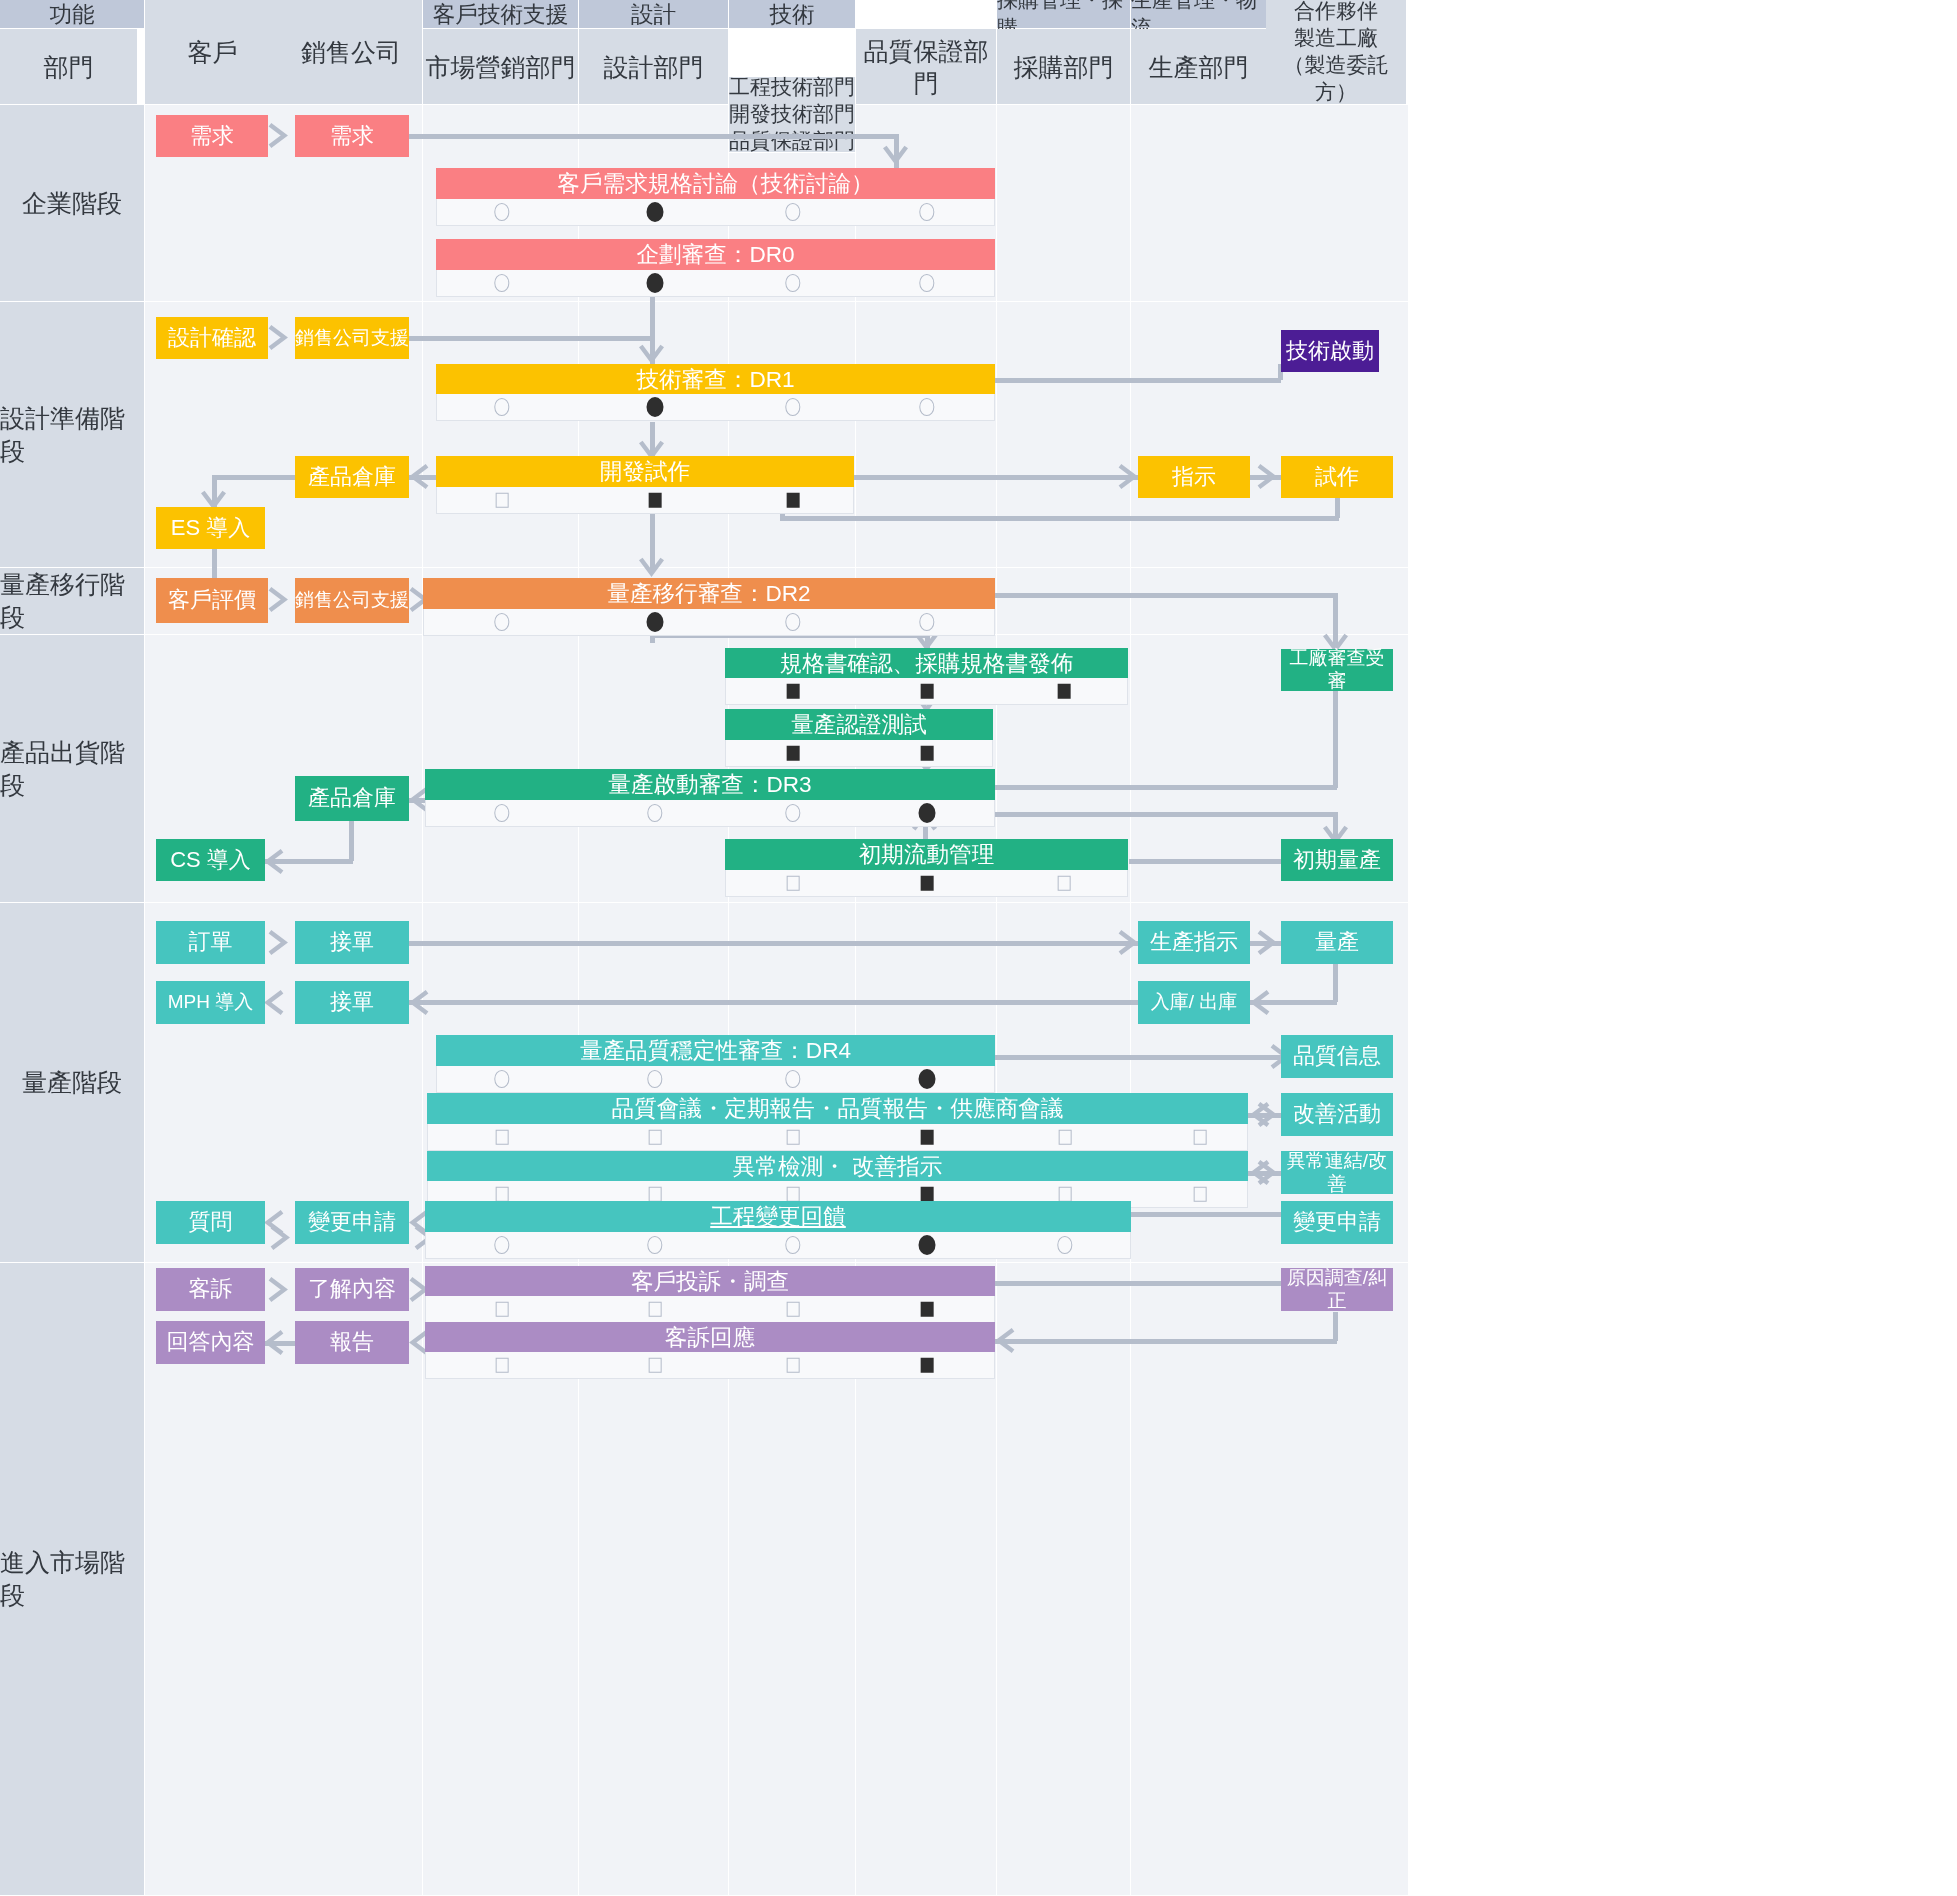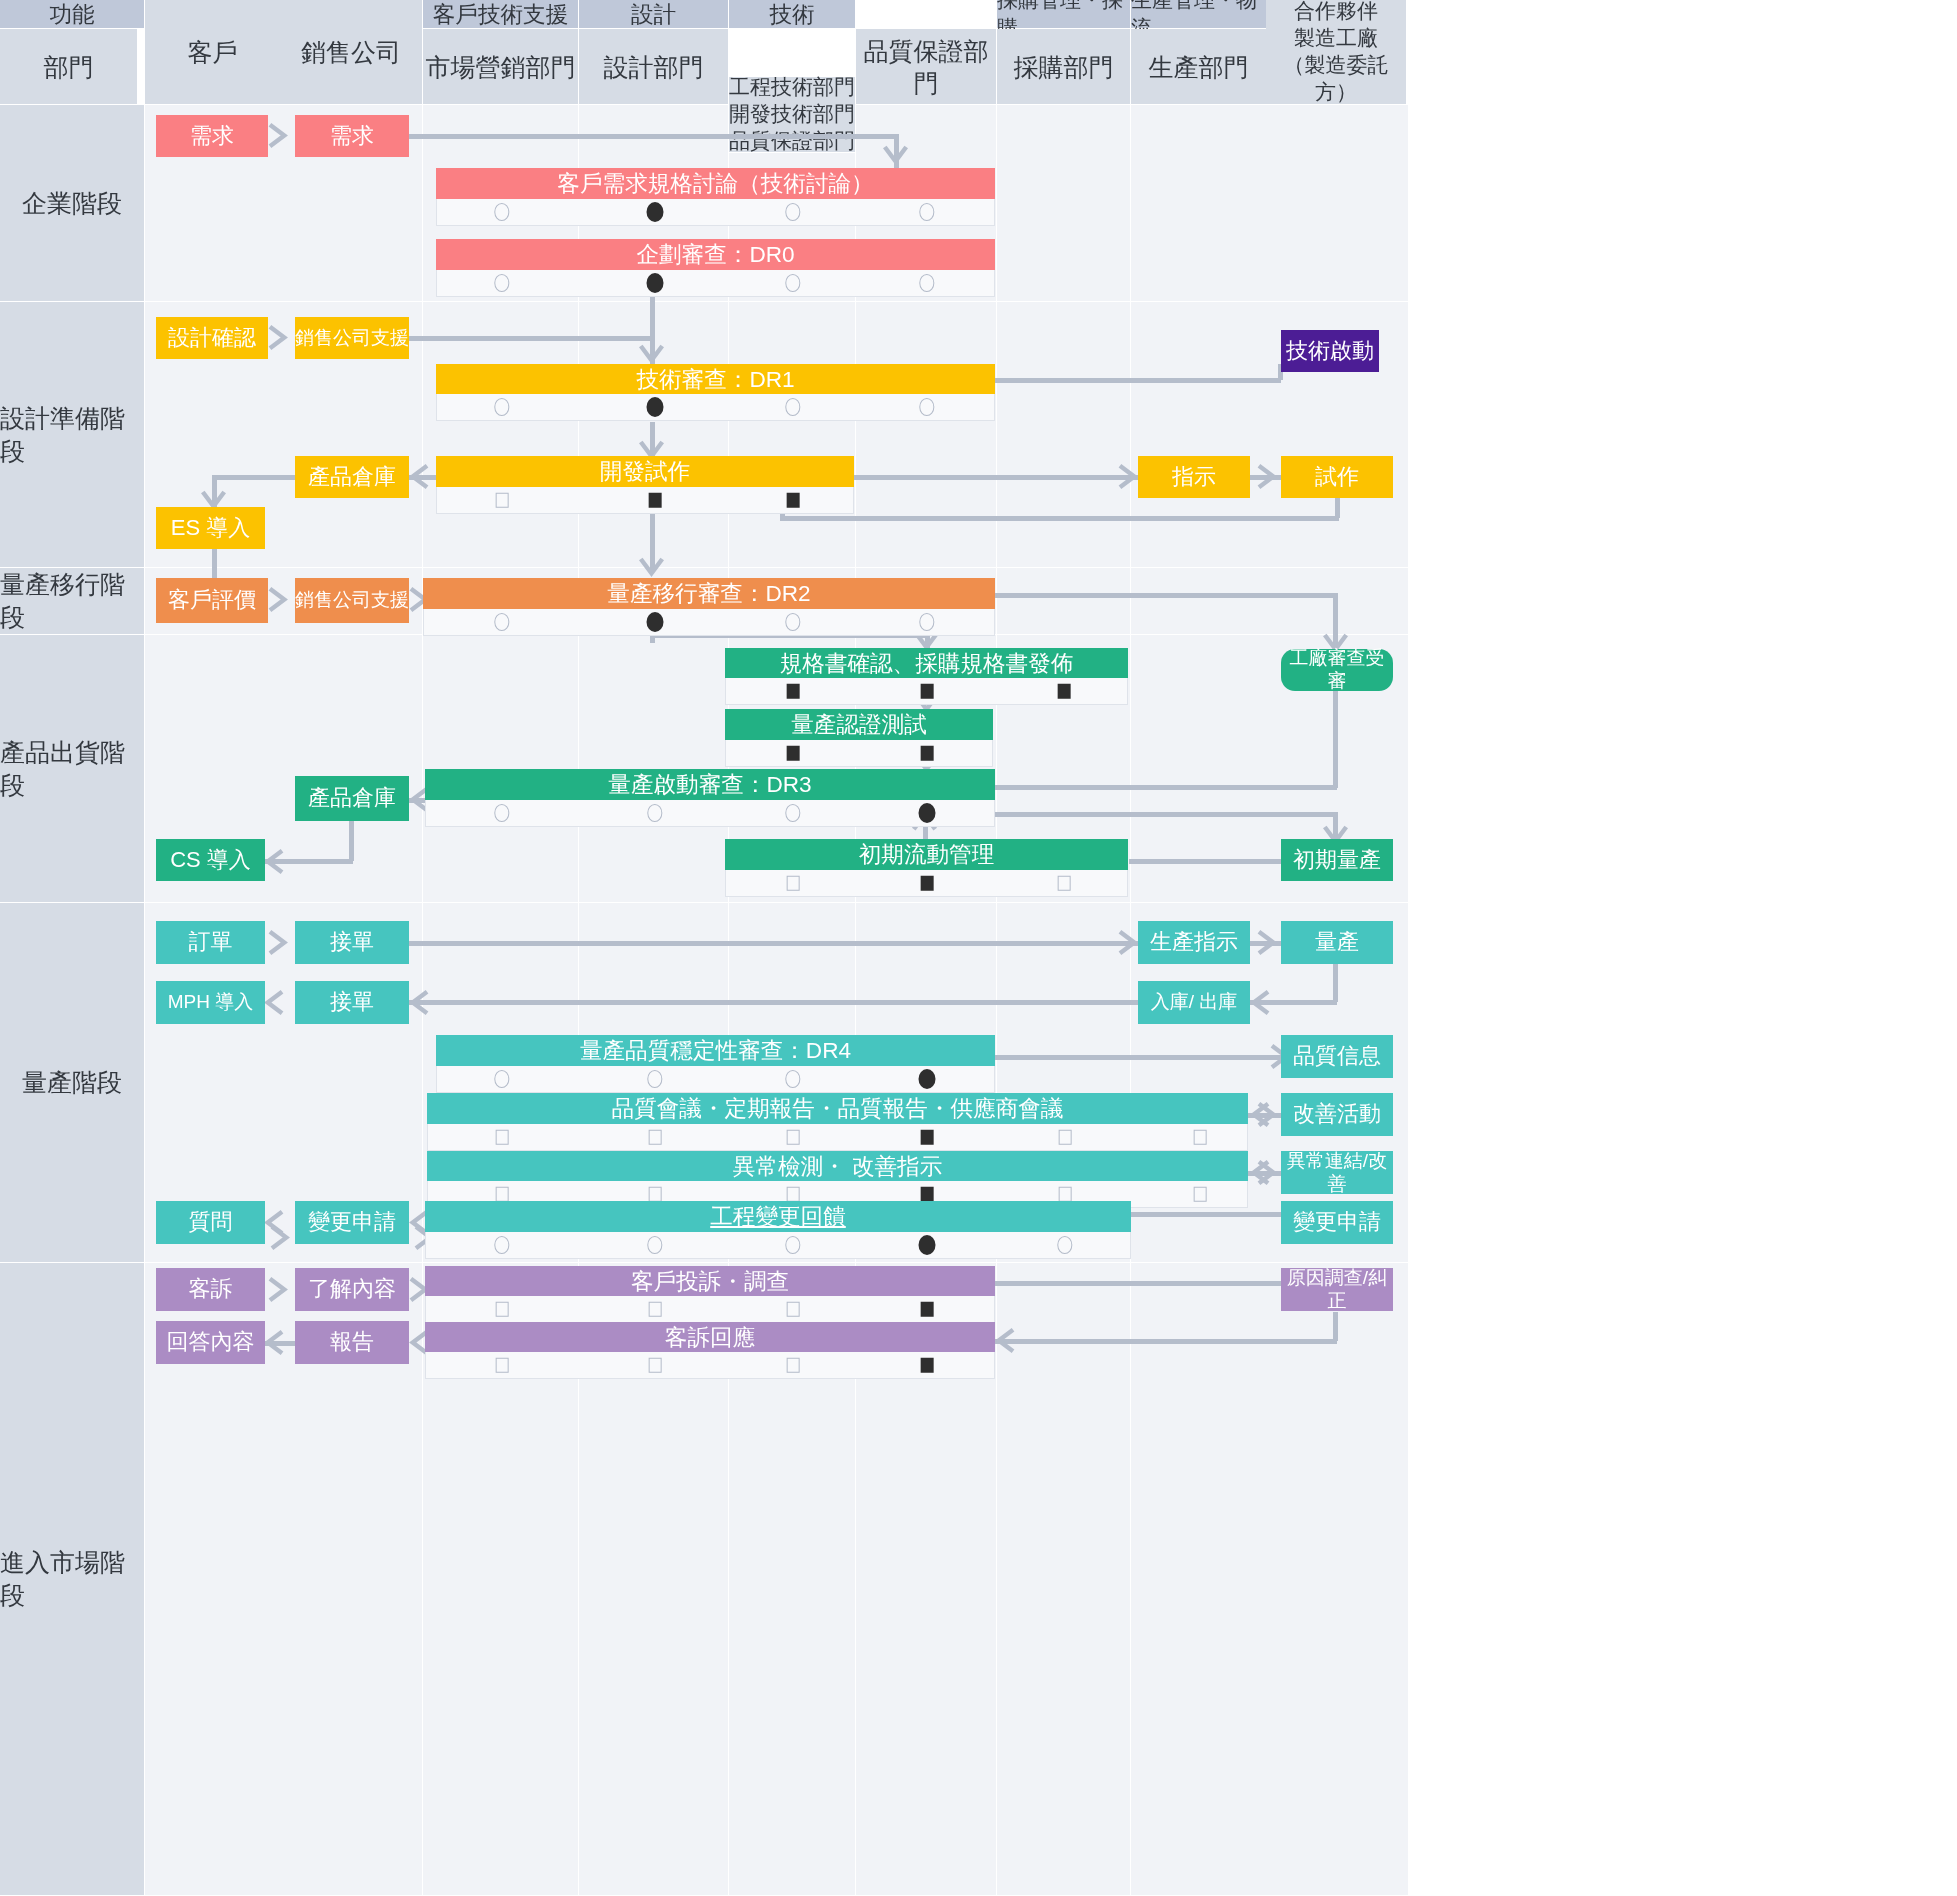--- a/index.html
+++ b/index.html
@@ -229,21 +229,21 @@
     <div class="abs node" style="left: 295px; top: 115px; width: 114px; height: 42px; background: rgb(250, 127, 131);">需求</div>
     <div class="abs node" style="left: 156px; top: 317px; width: 112px; height: 42px; background: rgb(252, 194, 0);">設計確認</div>
     <div class="abs node" style="left: 295px; top: 317px; width: 114px; height: 42px; background: rgb(252, 194, 0); font-size: 19px;">銷售公司支援</div>
     <div class="abs node" style="left: 1281px; top: 322px; width: 98px; height: 42px; background: #4c1d95; margin-top: 8px;">技術啟動</div>
     <div class="abs node" style="left: 295px; top: 456px; width: 114px; height: 42px; background: rgb(252, 194, 0);">產品倉庫</div>
     <div class="abs node" style="left: 1138px; top: 456px; width: 112px; height: 42px; background: rgb(252, 194, 0);">指示</div>
     <div class="abs node" style="left: 1281px; top: 456px; width: 112px; height: 42px; background: rgb(252, 194, 0);">試作</div>
     <div class="abs node" style="left: 156px; top: 507px; width: 109px; height: 42px; background: rgb(252, 194, 0);">ES 導入</div>
     <div class="abs node" style="left: 156px; top: 578px; width: 112px; height: 45px; background: rgb(239, 142, 77);">客戶評價</div>
     <div class="abs node" style="left: 295px; top: 578px; width: 114px; height: 45px; background: rgb(239, 142, 77); font-size: 19px;">銷售公司支援</div>
-    <div class="abs node" style="left: 1281px; top: 649px; width: 112px; height: 42px; background: rgb(34, 177, 132); font-size: 19px; border-radius: 14px;">工廠審查受審</div>
+    <div class="abs node" style="left: 1281px; top: 649px; width: 112px; height: 42px; background: rgb(34, 177, 132); font-size: 19px;">工廠審查受審</div>
     <div class="abs node" style="left: 295px; top: 776px; width: 114px; height: 45px; background: rgb(34, 177, 132);">產品倉庫</div>
     <div class="abs node" style="left: 156px; top: 839px; width: 109px; height: 42px; background: rgb(34, 177, 132);">CS 導入</div>
     <div class="abs node" style="left: 1281px; top: 839px; width: 112px; height: 42px; background: rgb(34, 177, 132);">初期量產</div>
     <div class="abs node" style="left: 156px; top: 921px; width: 109px; height: 43px; background: rgb(70, 197, 191);">訂單</div>
     <div class="abs node" style="left: 295px; top: 921px; width: 114px; height: 43px; background: rgb(70, 197, 191);">接單</div>
     <div class="abs node" style="left: 1138px; top: 921px; width: 112px; height: 43px; background: rgb(70, 197, 191);">生產指示</div>
     <div class="abs node" style="left: 1281px; top: 921px; width: 112px; height: 43px; background: rgb(70, 197, 191);">量產</div>
     <div class="abs node" style="left: 156px; top: 981px; width: 109px; height: 43px; background: rgb(70, 197, 191); font-size: 19px;">MPH 導入</div>
     <div class="abs node" style="left: 295px; top: 981px; width: 114px; height: 43px; background: rgb(70, 197, 191);">接單</div>
     <div class="abs node" style="left: 1138px; top: 981px; width: 112px; height: 43px; background: rgb(70, 197, 191); font-size: 19px;">入庫/ 出庫</div>

